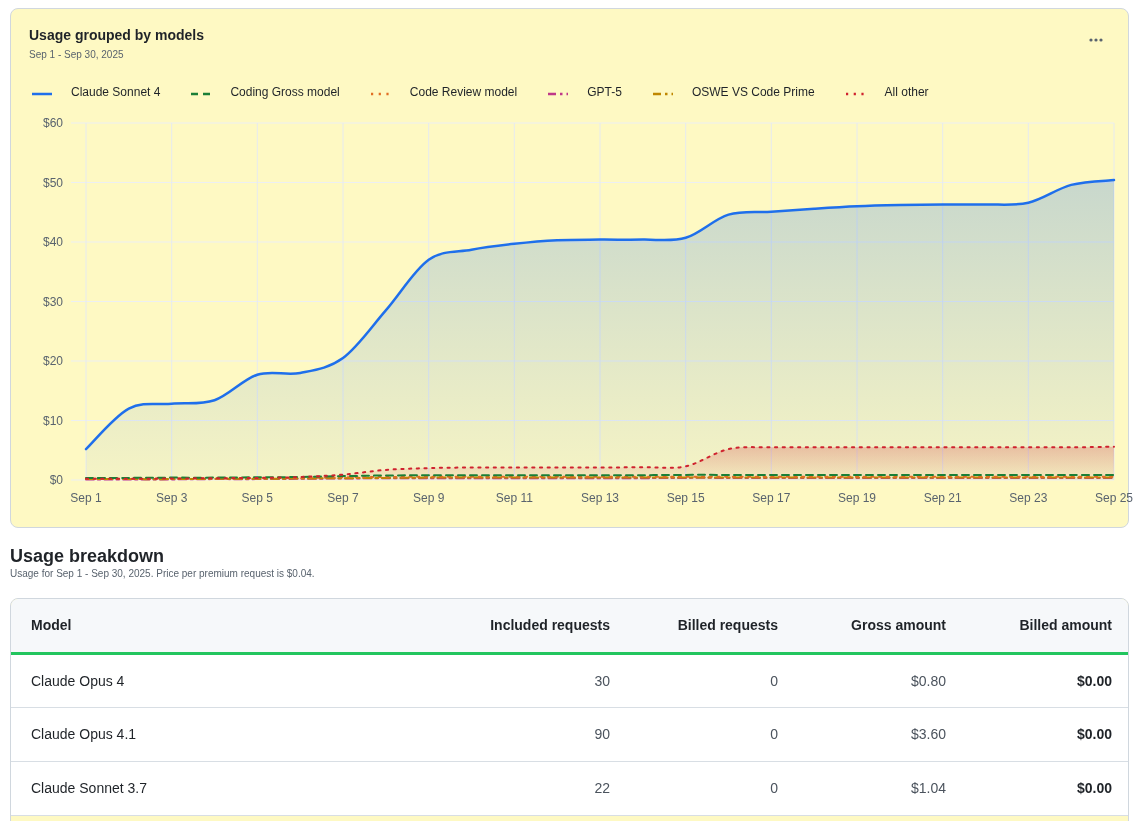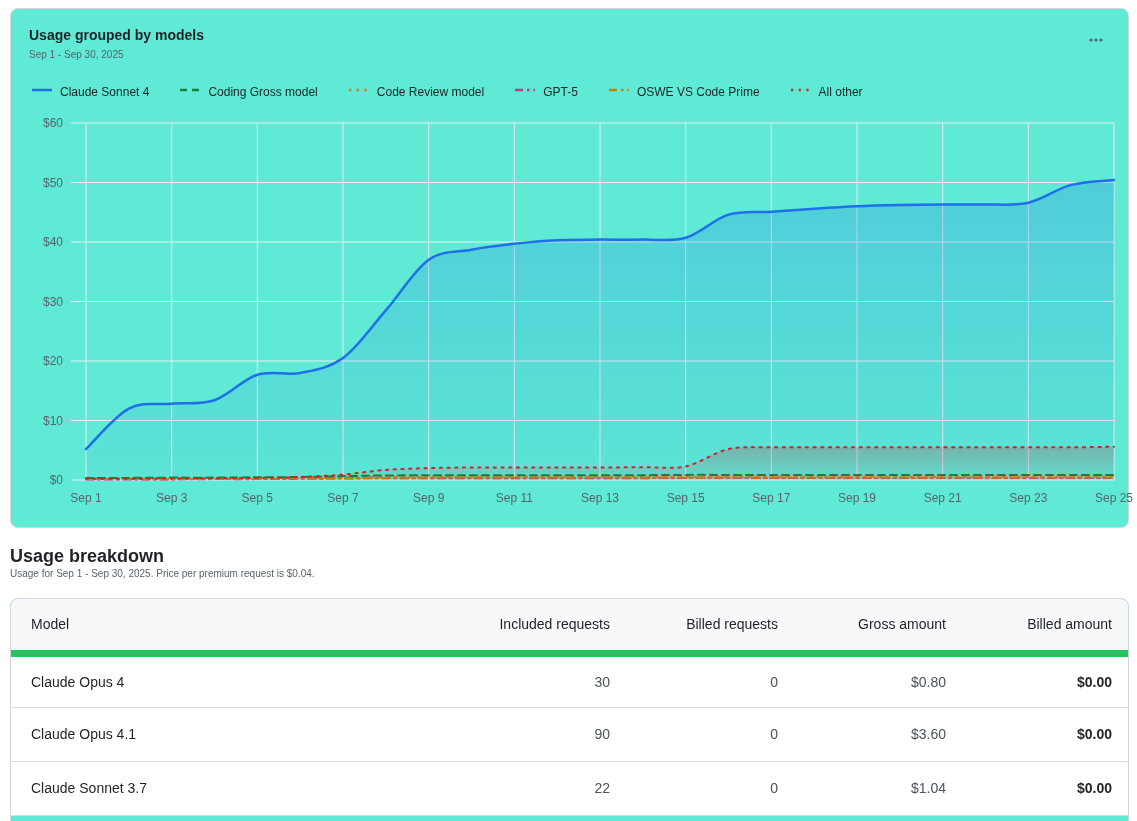--- a/index.html
+++ b/index.html
@@ -5,21 +5,21 @@
   * { box-sizing: border-box; margin: 0; padding: 0; }
   html, body { width: 1137px; height: 821px; overflow: hidden; }
   body {
     font-family: "Liberation Sans", sans-serif;
     background: #ffffff;
     color: #1f2328;
     position: relative;
   }
   .card {
     position: absolute;
-    background: #5eead4;
+    background: #fef9c3;
     border: 1px solid #d0d7de;
     border-radius: 8px;
   }
   #chart-card { left: 10px; top: 8px; width: 1119px; height: 520px; }
   .card-title {
     position: absolute; left: 18px; top: 18px;
     font-size: 14px; font-weight: 700; color: #1f2328;
   }
   .card-subtitle {
     position: absolute; left: 18px; top: 40px;
@@ -31,37 +31,37 @@
     background: transparent; border: none; border-radius: 6px;
     color: #59636e; cursor: pointer;
     display: flex; align-items: center; justify-content: center;
   }
   #kebab-btn svg { display: block; }
   #chart-legend {
     position: absolute; left: 20px; top: 76px; right: 20px;
     display: flex; flex-wrap: wrap; column-gap: 30px; row-gap: 6px;
     align-items: center;
   }
-  .legend-item { display: flex; align-items: flex-start; gap: 7px; cursor: pointer; }
+  .legend-item { display: flex; align-items: flex-end; gap: 18px; cursor: pointer; }
   .legend-label { font-size: 12px; color: #1f2328; }
   #usage-chart { position: absolute; left: 8px; top: 100px; overflow: visible; }
 
   #breakdown-title {
     position: absolute; left: 10px; top: 546px;
     font-size: 18px; font-weight: 700; color: #1f2328;
   }
   #breakdown-subtitle {
     position: absolute; left: 10px; top: 568px;
     font-size: 10px; color: #59636e;
   }
   #table-card { left: 10px; top: 598px; width: 1119px; height: 260px; overflow: hidden; }
   table { border-collapse: collapse; width: 1117px; table-layout: fixed; }
   th, td { font-size: 14px; height: 54px; vertical-align: middle; }
   thead tr { background: #f6f8fa; }
-  thead th { font-weight: 400; color: #1f2328; border-bottom: 7px solid #22c55e; }
+  thead th { font-weight: 700; color: #1f2328; border-bottom: 3px solid #22c55e; }
   tbody tr { background: #ffffff; border-bottom: 1px solid #d8dee4; }
   .col-model { width: 431px; text-align: left; padding-left: 20px; }
   .col-num { width: 168px; text-align: right; }
   .col-last { width: 182px; text-align: right; padding-right: 16px; }
   td.cell-model { color: #1f2328; margin-top: 25px; }
   td.cell-num { color: #4b535d; }
   td.cell-billed-amount { color: #1f2328; font-weight: 700; }
 </style>
 </head>
 <body>

